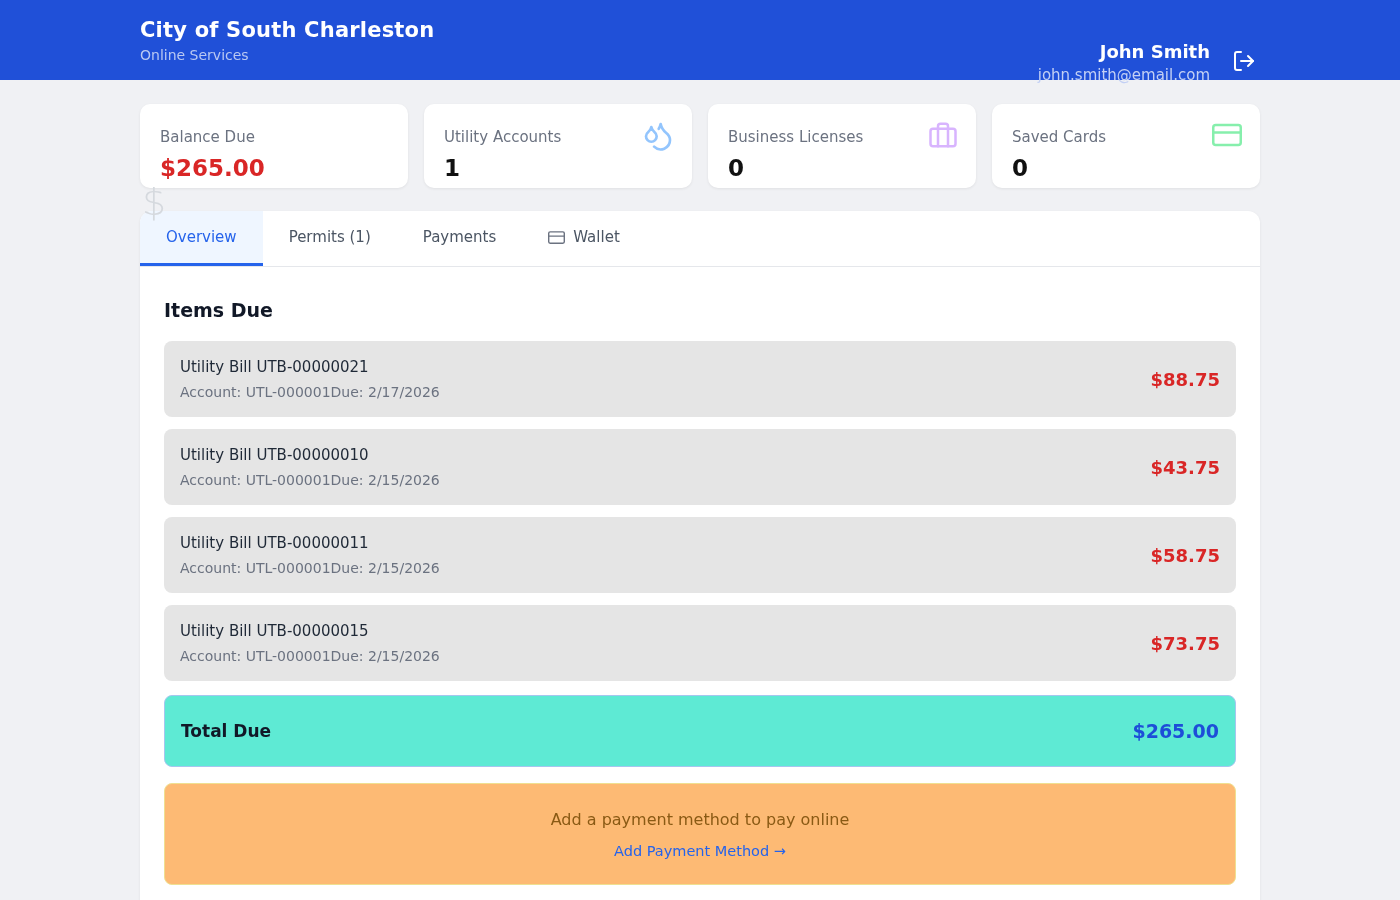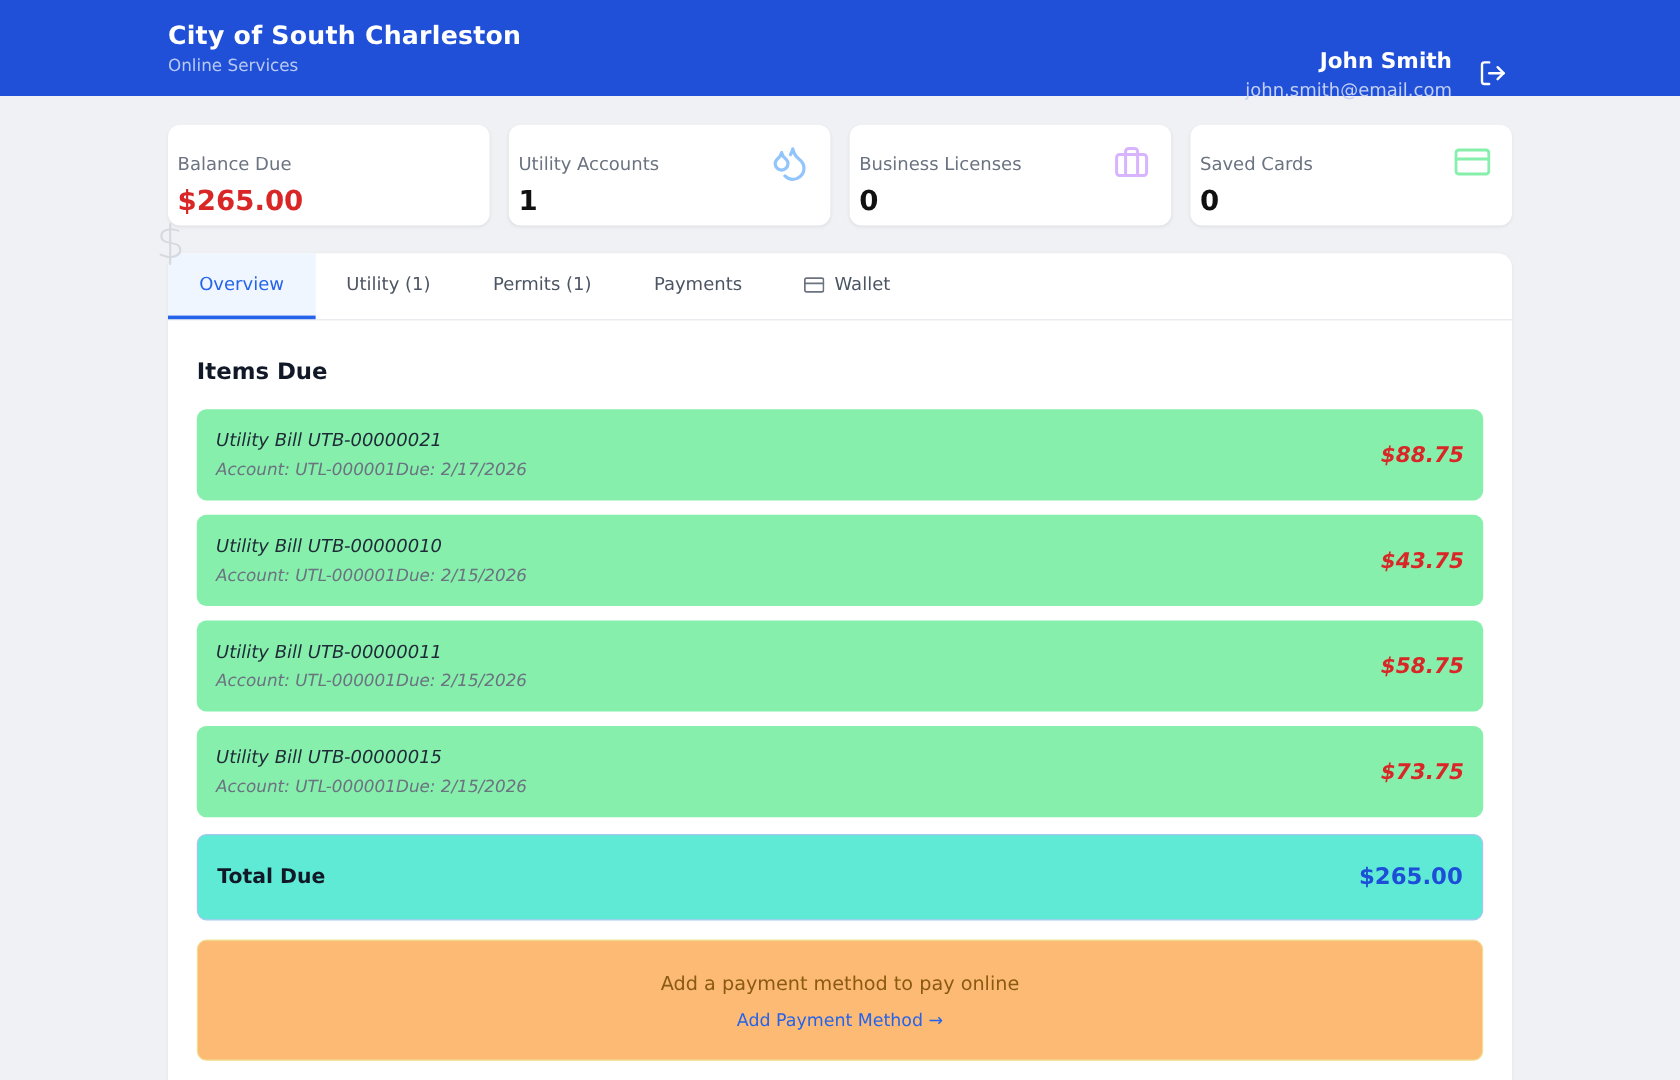--- a/index.html
+++ b/index.html
@@ -34,21 +34,21 @@
   .logout-btn svg { stroke: #ffffff; }
 
   
   .main-wrap { padding: 24px 140px 0 140px; }
   .cards-row { display: flex; gap: 16px; }
   .stat-card {
     flex: 1;
     background: #ffffff;
     border-radius: 10px;
     box-shadow: 0 1px 3px rgba(0,0,0,0.07);
-    padding: 18px 8px;
+    padding: 18px 20px;
     height: 84px;
     position: relative;
   }
   .stat-label { font-size: 15px; color: #6b7280; margin-top: 6px; }
   .stat-value { font-size: 23px; font-weight: bold; margin-top: 9px; color: #111111; }
   .stat-value.red { color: #d92626; }
   .stat-icon { position: absolute; top: 16px; right: 18px; }
   .dollar-glyph {
     font-size: 38px; font-weight: 300; color: #d5d9de; line-height: 1;
     position: relative; top: 2px;
@@ -81,29 +81,28 @@
     color: #2563eb;
     background: #eff6ff;
     border-bottom-color: #2563eb;
   }
   .tab svg { stroke: #6b7280; }
 
   .panel-content { padding: 24px 24px 26px 24px; }
   .section-heading { font-size: 19px; font-weight: bold; color: #111827; margin: 8px 0 20px 0; }
 
   .item-row {
-    background: #86efac;
+    background: #e5e5e5;
     border-radius: 8px;
     padding: 16px;
     margin-bottom: 12px;
     display: flex;
     align-items: center;
     justify-content: space-between;
     min-height: 76px;
-    font-style: italic;
   }
   .item-title { font-size: 15px; color: #1f2937; }
   .item-meta { font-size: 14px; color: #6b7280; margin-top: 8px; }
   .item-meta .due { }
   .item-amount { font-size: 18px; font-weight: bold; color: #d92626; }
 
   .total-row {
     background: #5eead4;
     border: 1px solid #a5c6ef;
     border-radius: 8px;
@@ -199,21 +198,20 @@
           <line x1="1" y1="10" x2="23" y2="10"></line>
         </svg>
       </span>
     </div>
 
   </div>
 
   <div class="panel">
     <div class="tab-bar">
       <button class="tab active">Overview</button>
-      <button class="tab">Utility (1)</button>
       <button class="tab">Permits (1)</button>
       <button class="tab">Payments</button>
       <button class="tab">
         <span style="display:flex;">
           <svg width="17" height="17" viewBox="0 0 24 24" fill="none" stroke="#6b7280" stroke-width="2" stroke-linecap="round" stroke-linejoin="round">
             <rect x="1" y="4" width="22" height="16" rx="2"></rect>
             <line x1="1" y1="10" x2="23" y2="10"></line>
           </svg>
         </span>
         <span>Wallet</span>

